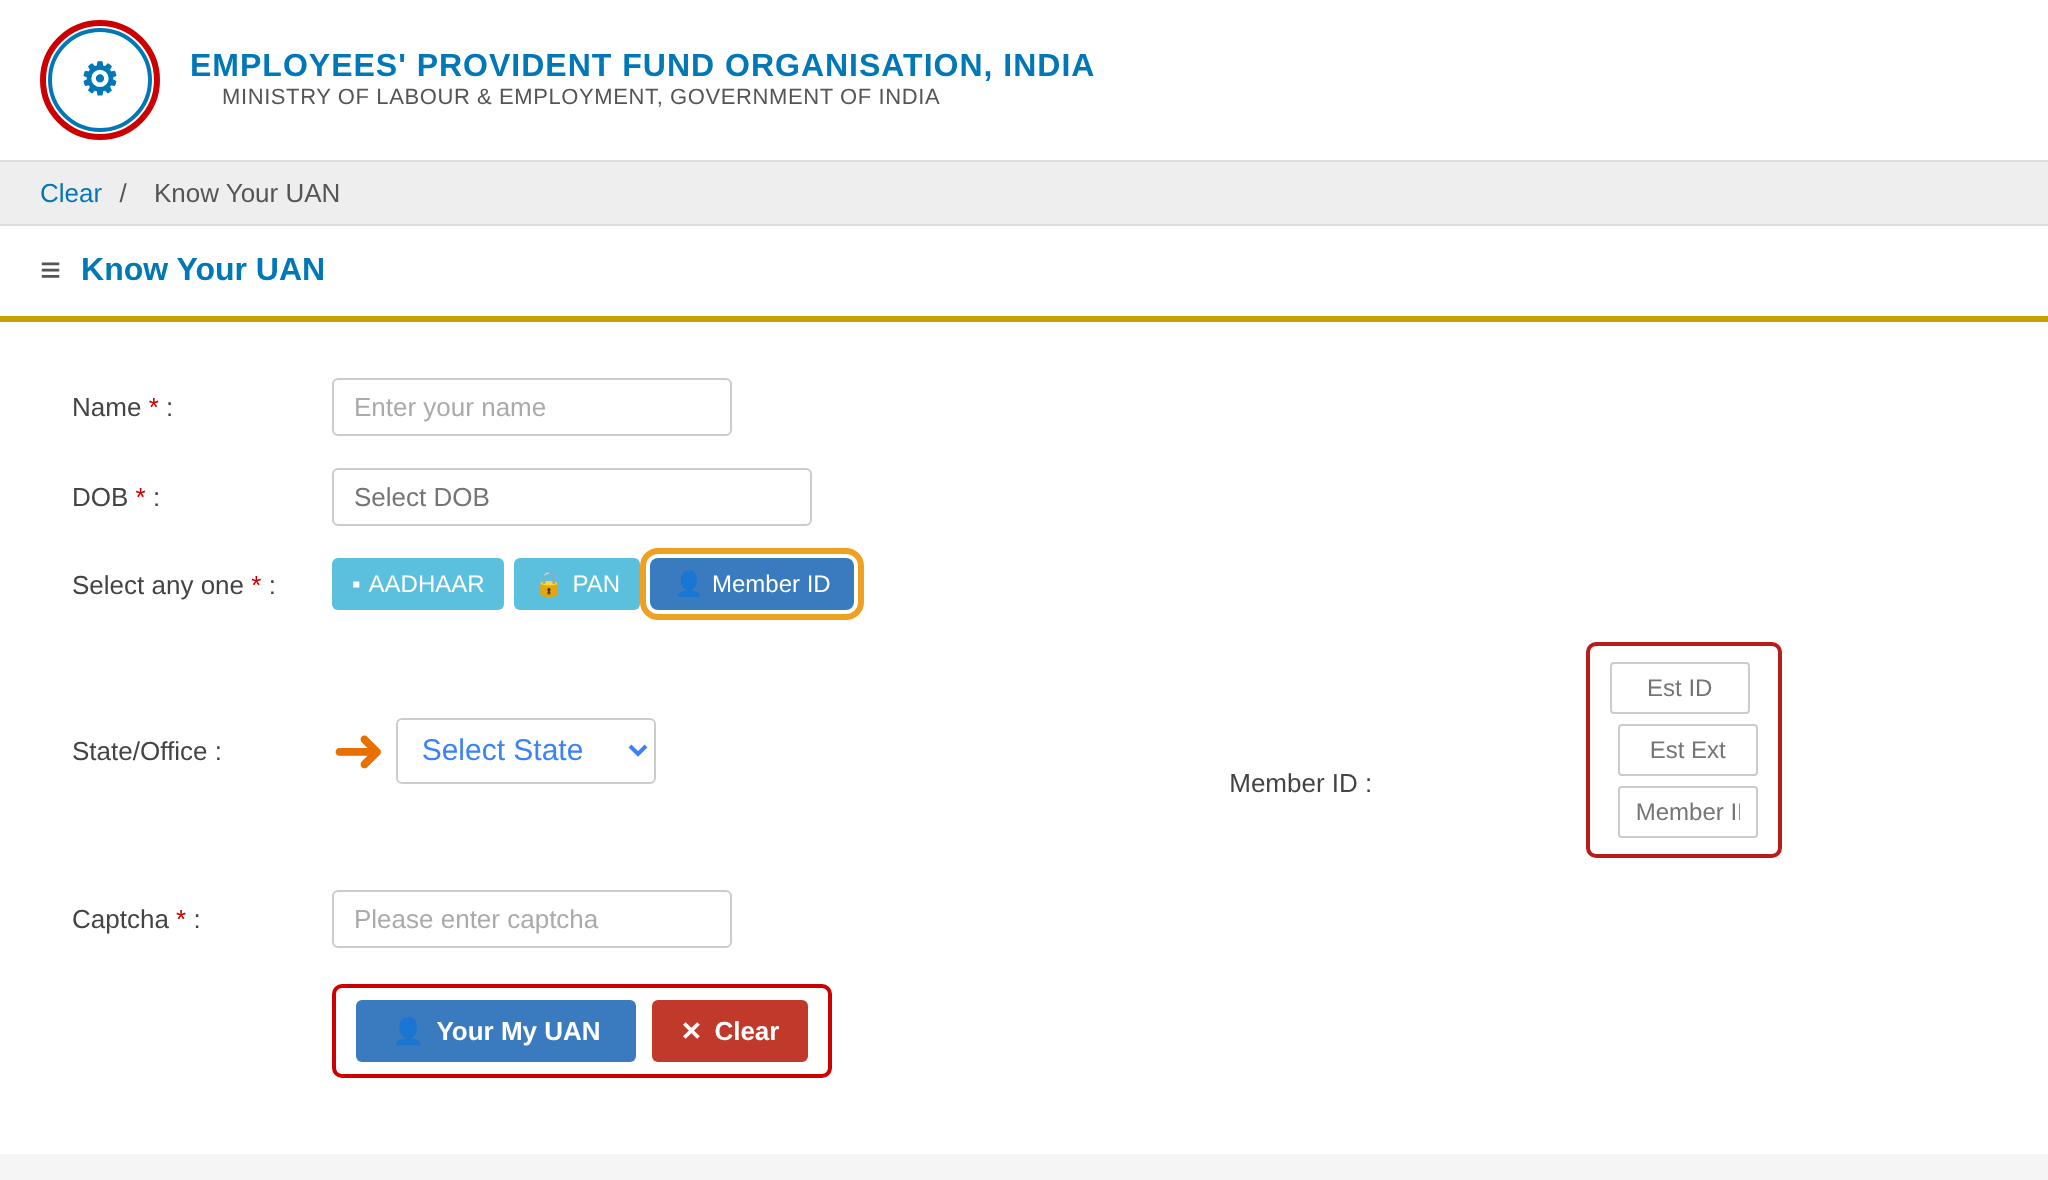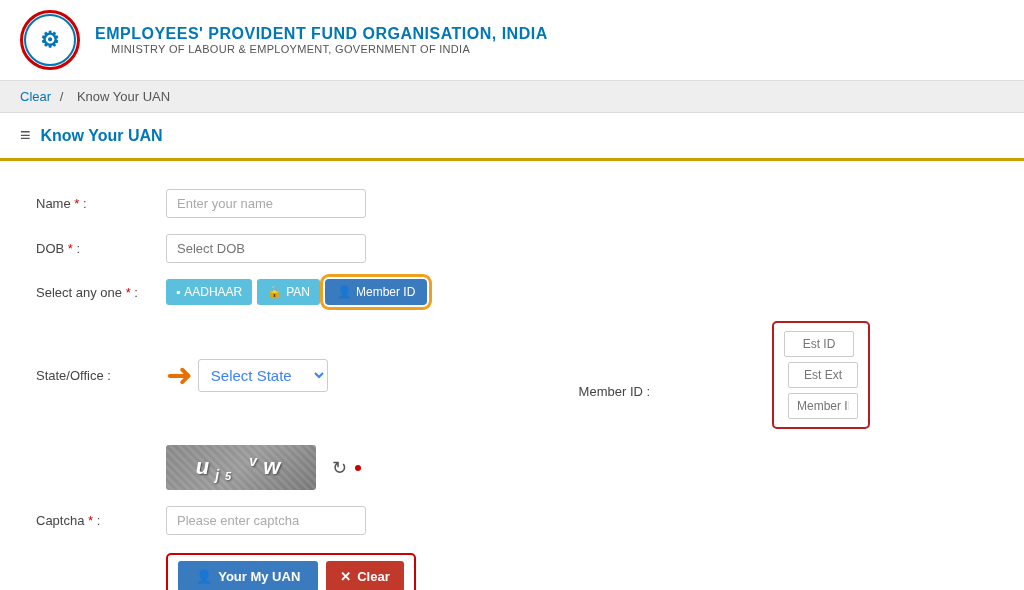--- a/index.html
+++ b/index.html
@@ -108,21 +108,21 @@
     .form-input::placeholder { color: #aaa; }
 
     
     .dob-input {
       border: 1px solid #ccc;
       border-radius: 3px;
       padding: 6px 10px;
       font-size: 13px;
       color: #aaa;
       background: #fff;
-      width: 200px;
+      width: 240px;
       outline: none;
     }
 
     
     .id-buttons { display: flex; gap: 5px; }
     .btn-aadhaar {
       background: #5bc0de;
       color: #fff;
       border: none;
       border-radius: 3px;
@@ -413,34 +413,20 @@
         </td>
         <td style="padding-left:30px;">
           <div class="member-section-annotated">
             <input type="text" class="member-id-box" placeholder="Est ID" style="">
             <input type="text" class="member-id-box" placeholder="Est Ext" style="">
             <input type="text" class="member-id-box" placeholder="Member II" style="">
           </div>
         </td>
       </tr>
 
-      <tr>
-        <td></td>
-        <td>
-          <div style="display:flex; align-items:center; gap:8px;">
-            <div class="captcha-img">
-              <span style="position:relative;z-index:1;">u<sub style="font-size:14px;">j</sub><sub style="font-size:11px;">5</sub> <sup style="font-size:14px;">v</sup>w</span>
-            </div>
-            <button class="captcha-refresh">↻</button>
-            <span class="red-dot"></span>
-          </div>
-        </td>
-        <td></td>
-        <td></td>
-      </tr>
 
       <tr>
         <td class="form-label">
           <span>Captcha</span>
           <span style="color:#c00;">*</span>
           <span>:</span>
         </td>
         <td>
           <input type="text" class="form-input" placeholder="Please enter captcha" style="">
         </td>

